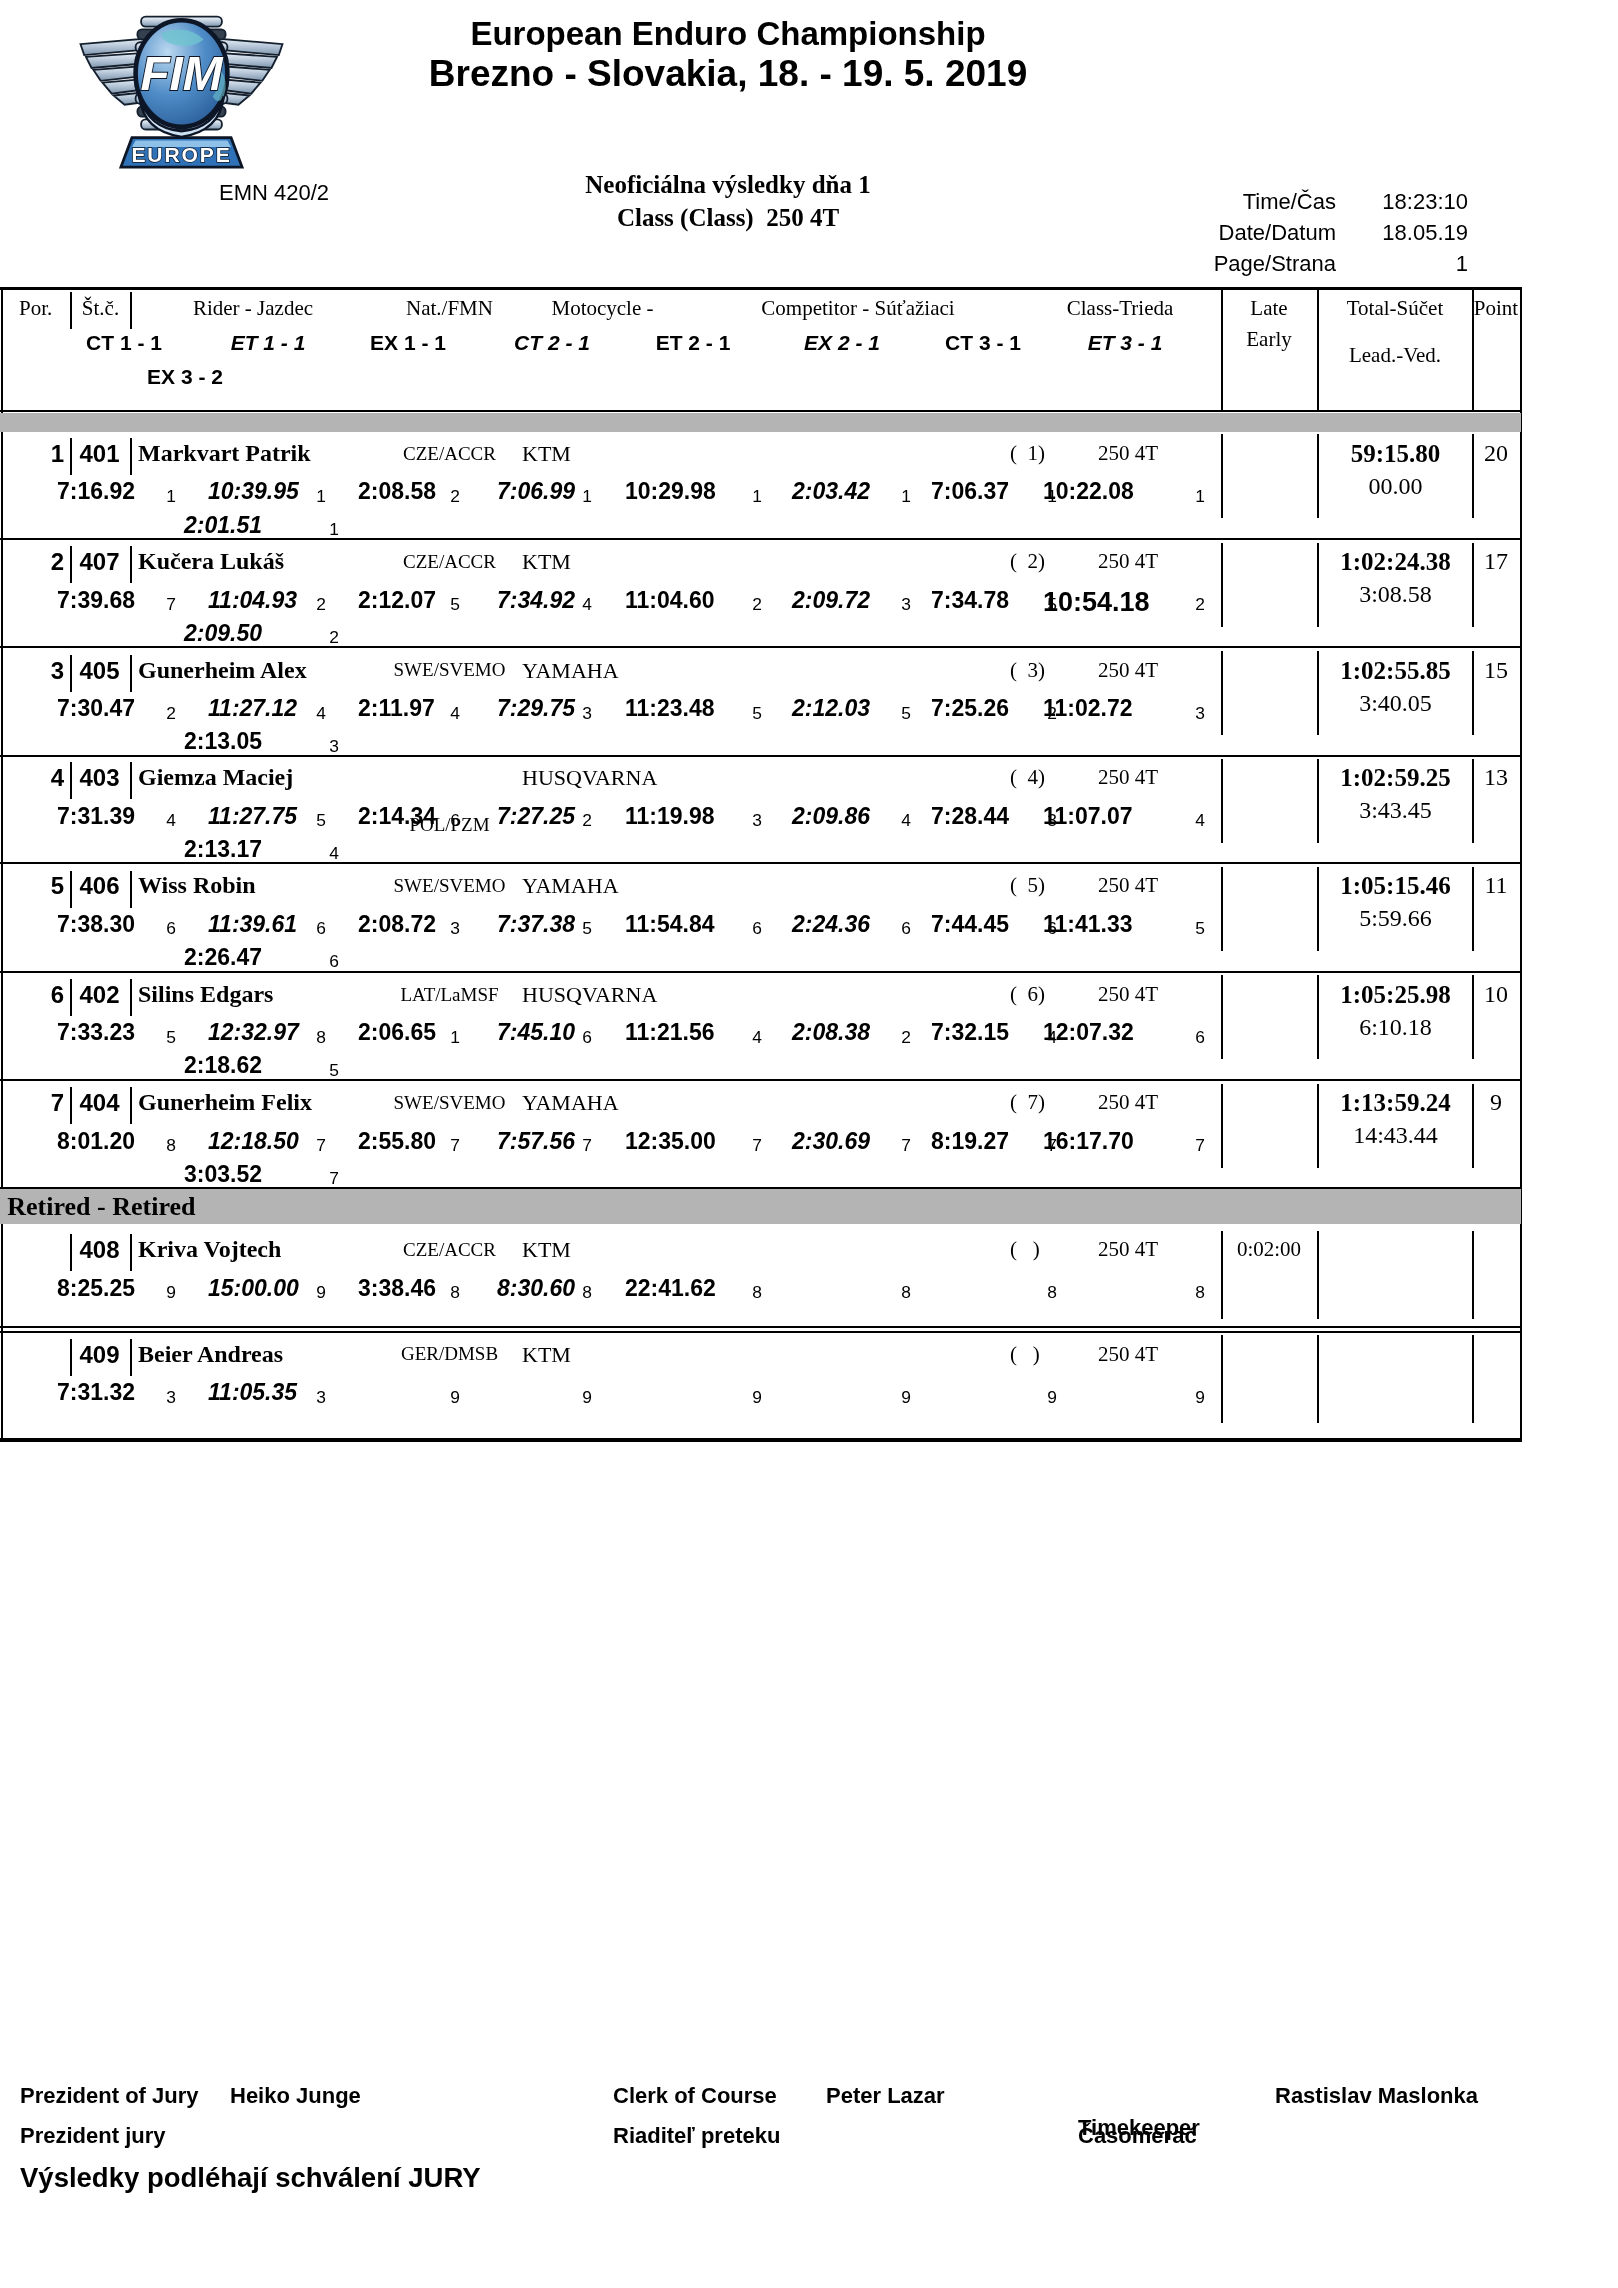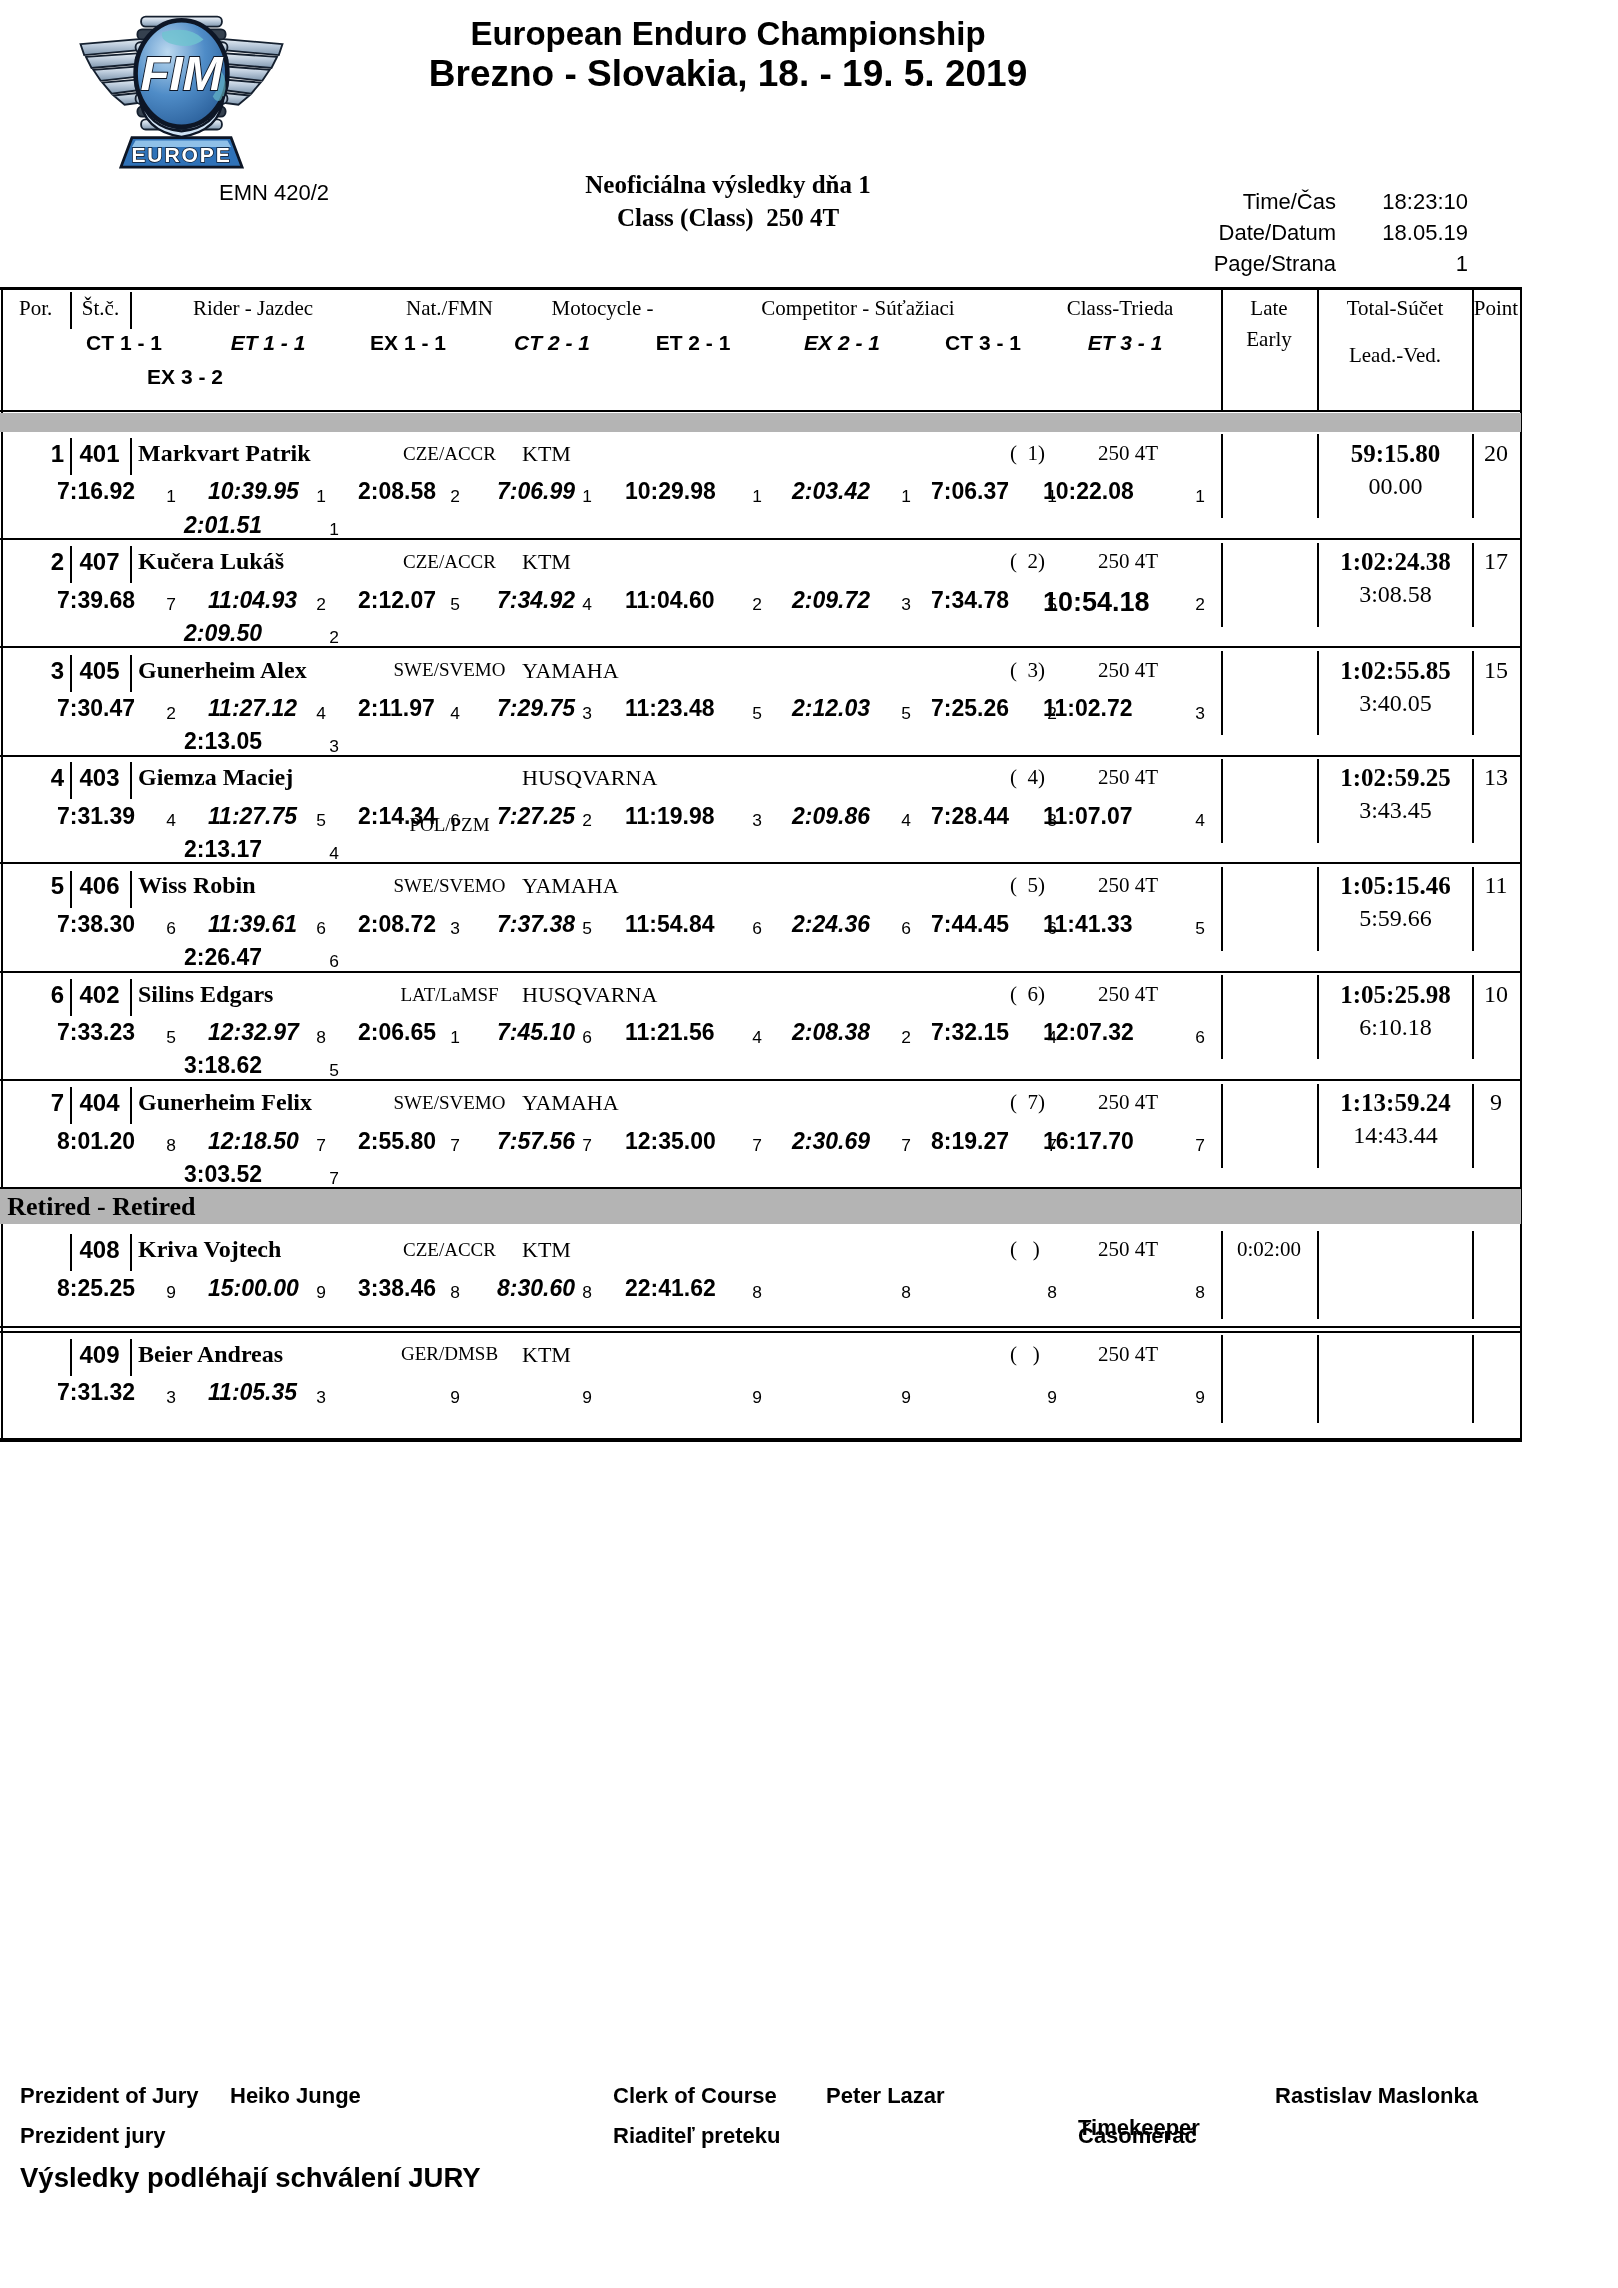--- a/index.html
+++ b/index.html
@@ -313,21 +313,21 @@
     <div class="abs b i" style="left: 497px; top: 1019px; font-size: 23px;">7:45.10</div>
     <div class="abs ctr" style="left: 576px; top: 1027px; width: 22px; font-size: 17.4px;">6</div>
     <div class="abs b" style="left: 625px; top: 1019px; font-size: 23px;">11:21.56</div>
     <div class="abs ctr" style="left: 746px; top: 1027px; width: 22px; font-size: 17.4px;">4</div>
     <div class="abs b i" style="left: 792px; top: 1019px; font-size: 23px;">2:08.38</div>
     <div class="abs ctr" style="left: 895px; top: 1027px; width: 22px; font-size: 17.4px;">2</div>
     <div class="abs b" style="left: 931px; top: 1019px; font-size: 23px;">7:32.15</div>
     <div class="abs ctr" style="left: 1041px; top: 1027px; width: 22px; font-size: 17.4px;">4</div>
     <div class="abs b" style="left: 1043px; top: 1019px; font-size: 23px;">12:07.32</div>
     <div class="abs ctr" style="left: 1189px; top: 1027px; width: 22px; font-size: 17.4px;">6</div>
-    <div class="abs b" style="left: 184px; top: 1052px; font-size: 23px;">3:18.62</div>
+    <div class="abs b" style="left: 184px; top: 1052px; font-size: 23px;">2:18.62</div>
     <div class="abs ctr" style="left: 323px; top: 1060px; width: 22px; font-size: 17.4px;">5</div>
     <div class="hline" style="top: 1079px; height: 1.8px; left: 0px; width: 1521px;"></div>
     <div class="vline" style="left: 70px; top: 1087px; height: 37px;"></div>
     <div class="vline" style="left: 130px; top: 1087px; height: 37px;"></div>
     <div class="vline" style="left: 1221px; top: 1084px; height: 84px;"></div>
     <div class="vline" style="left: 1317px; top: 1084px; height: 84px;"></div>
     <div class="vline" style="left: 1472px; top: 1084px; height: 84px;"></div>
     <div class="abs b rt" style="left: 9.2px; top: 1089px; width: 55px; font-size: 24px;">7</div>
     <div class="abs b ctr" style="left: 73px; top: 1089px; width: 53px; font-size: 24px;">404</div>
     <div class="abs b serif" style="left: 138px; top: 1089px; font-size: 24px;">Gunerheim Felix</div>

